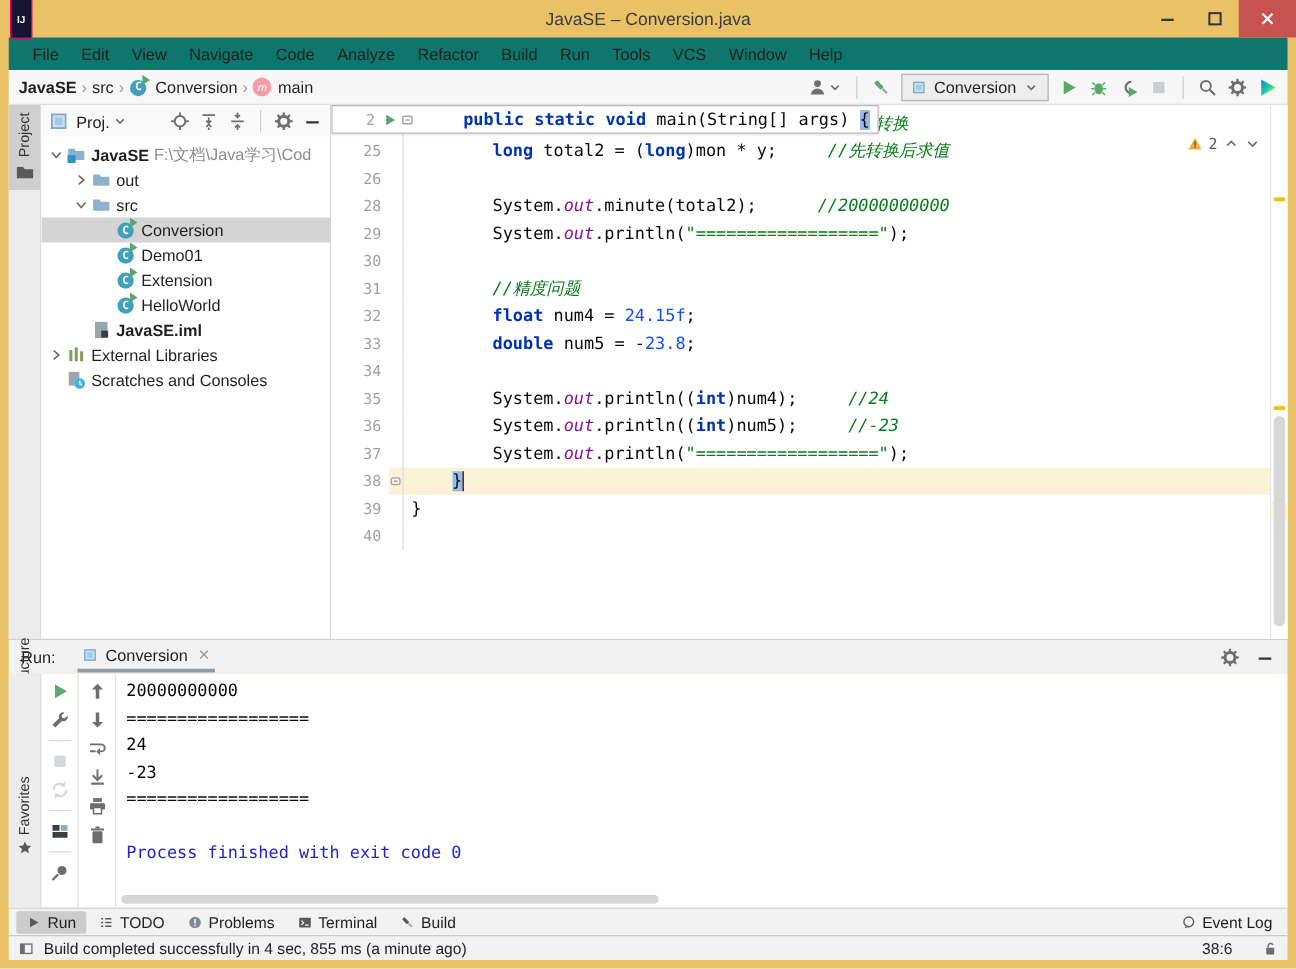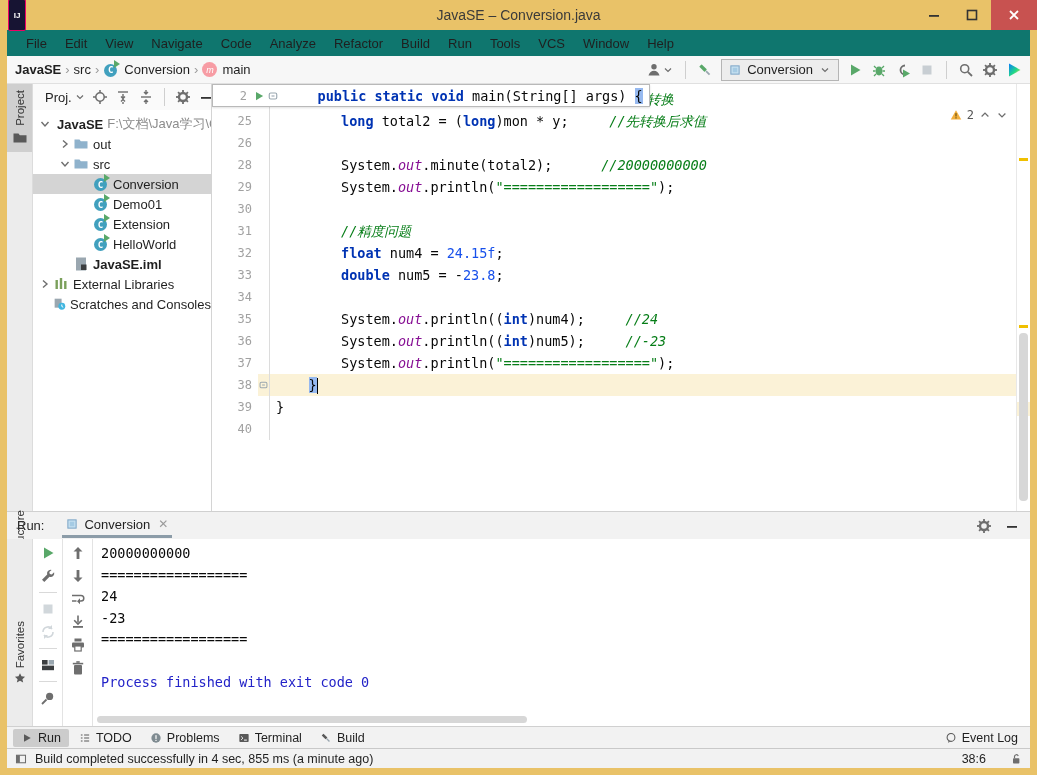--- a/index.html
+++ b/index.html
@@ -25,21 +25,21 @@
   .crumb-sep{color:#9a9a9a;margin:0 4px;font-size:13px;}
   .nav-right{margin-left:auto;display:flex;align-items:center;gap:8px;}
   .tool-sep{width:1px;height:18px;background:#CFCFCF;margin:0 3px;}
   .combo{display:flex;align-items:center;gap:6px;background:#EDEDED;border:1px solid #B5B5B5;height:22px;padding:0 7px;font-size:13px;}
   
   .mainrow{flex:1;display:flex;margin:0 7px;background:#fff;min-height:0;}
   .stripe{width:26px;background:#ECECEC;border-right:1px solid #DCDCDC;display:flex;flex-direction:column;align-items:center;}
   .vtab{display:flex;flex-direction:column;align-items:center;gap:4px;padding:6px 0;width:100%;}
   .vtab .txt{writing-mode:vertical-rl;transform:rotate(180deg);font-size:11.5px;color:#333;}
   .vtab.sel{background:#CFCFCF;}
-  .proj-panel{width:179px;background:#fff;border-right:1px solid #D4D4D4;display:flex;flex-direction:column;overflow:hidden;}
+  .proj-panel{width:232px;background:#fff;border-right:1px solid #D4D4D4;display:flex;flex-direction:column;overflow:hidden;}
   .proj-header{height:26px;display:flex;align-items:center;gap:6px;padding:0 6px;background:#FAFAFA;font-size:13px;}
   .proj-header .hdr-icons{margin-left:auto;display:flex;align-items:center;gap:7px;}
   .tree{flex:1;overflow:hidden;padding-top:4px;}
   .tree-row{height:20px;display:flex;align-items:center;font-size:13px;white-space:nowrap;}
   .tree-row.sel{background:#D4D4D4;}
   .tw{display:inline-flex;width:16px;height:16px;align-items:center;justify-content:center;flex:none;}
   .tree-label{margin-left:4px;}
   .tree-label.b{font-weight:bold;}
   .tree-path{color:#8C8C8C;margin-left:4px;}
   .cls-icon{position:relative;width:16px;height:16px;flex:none;}

